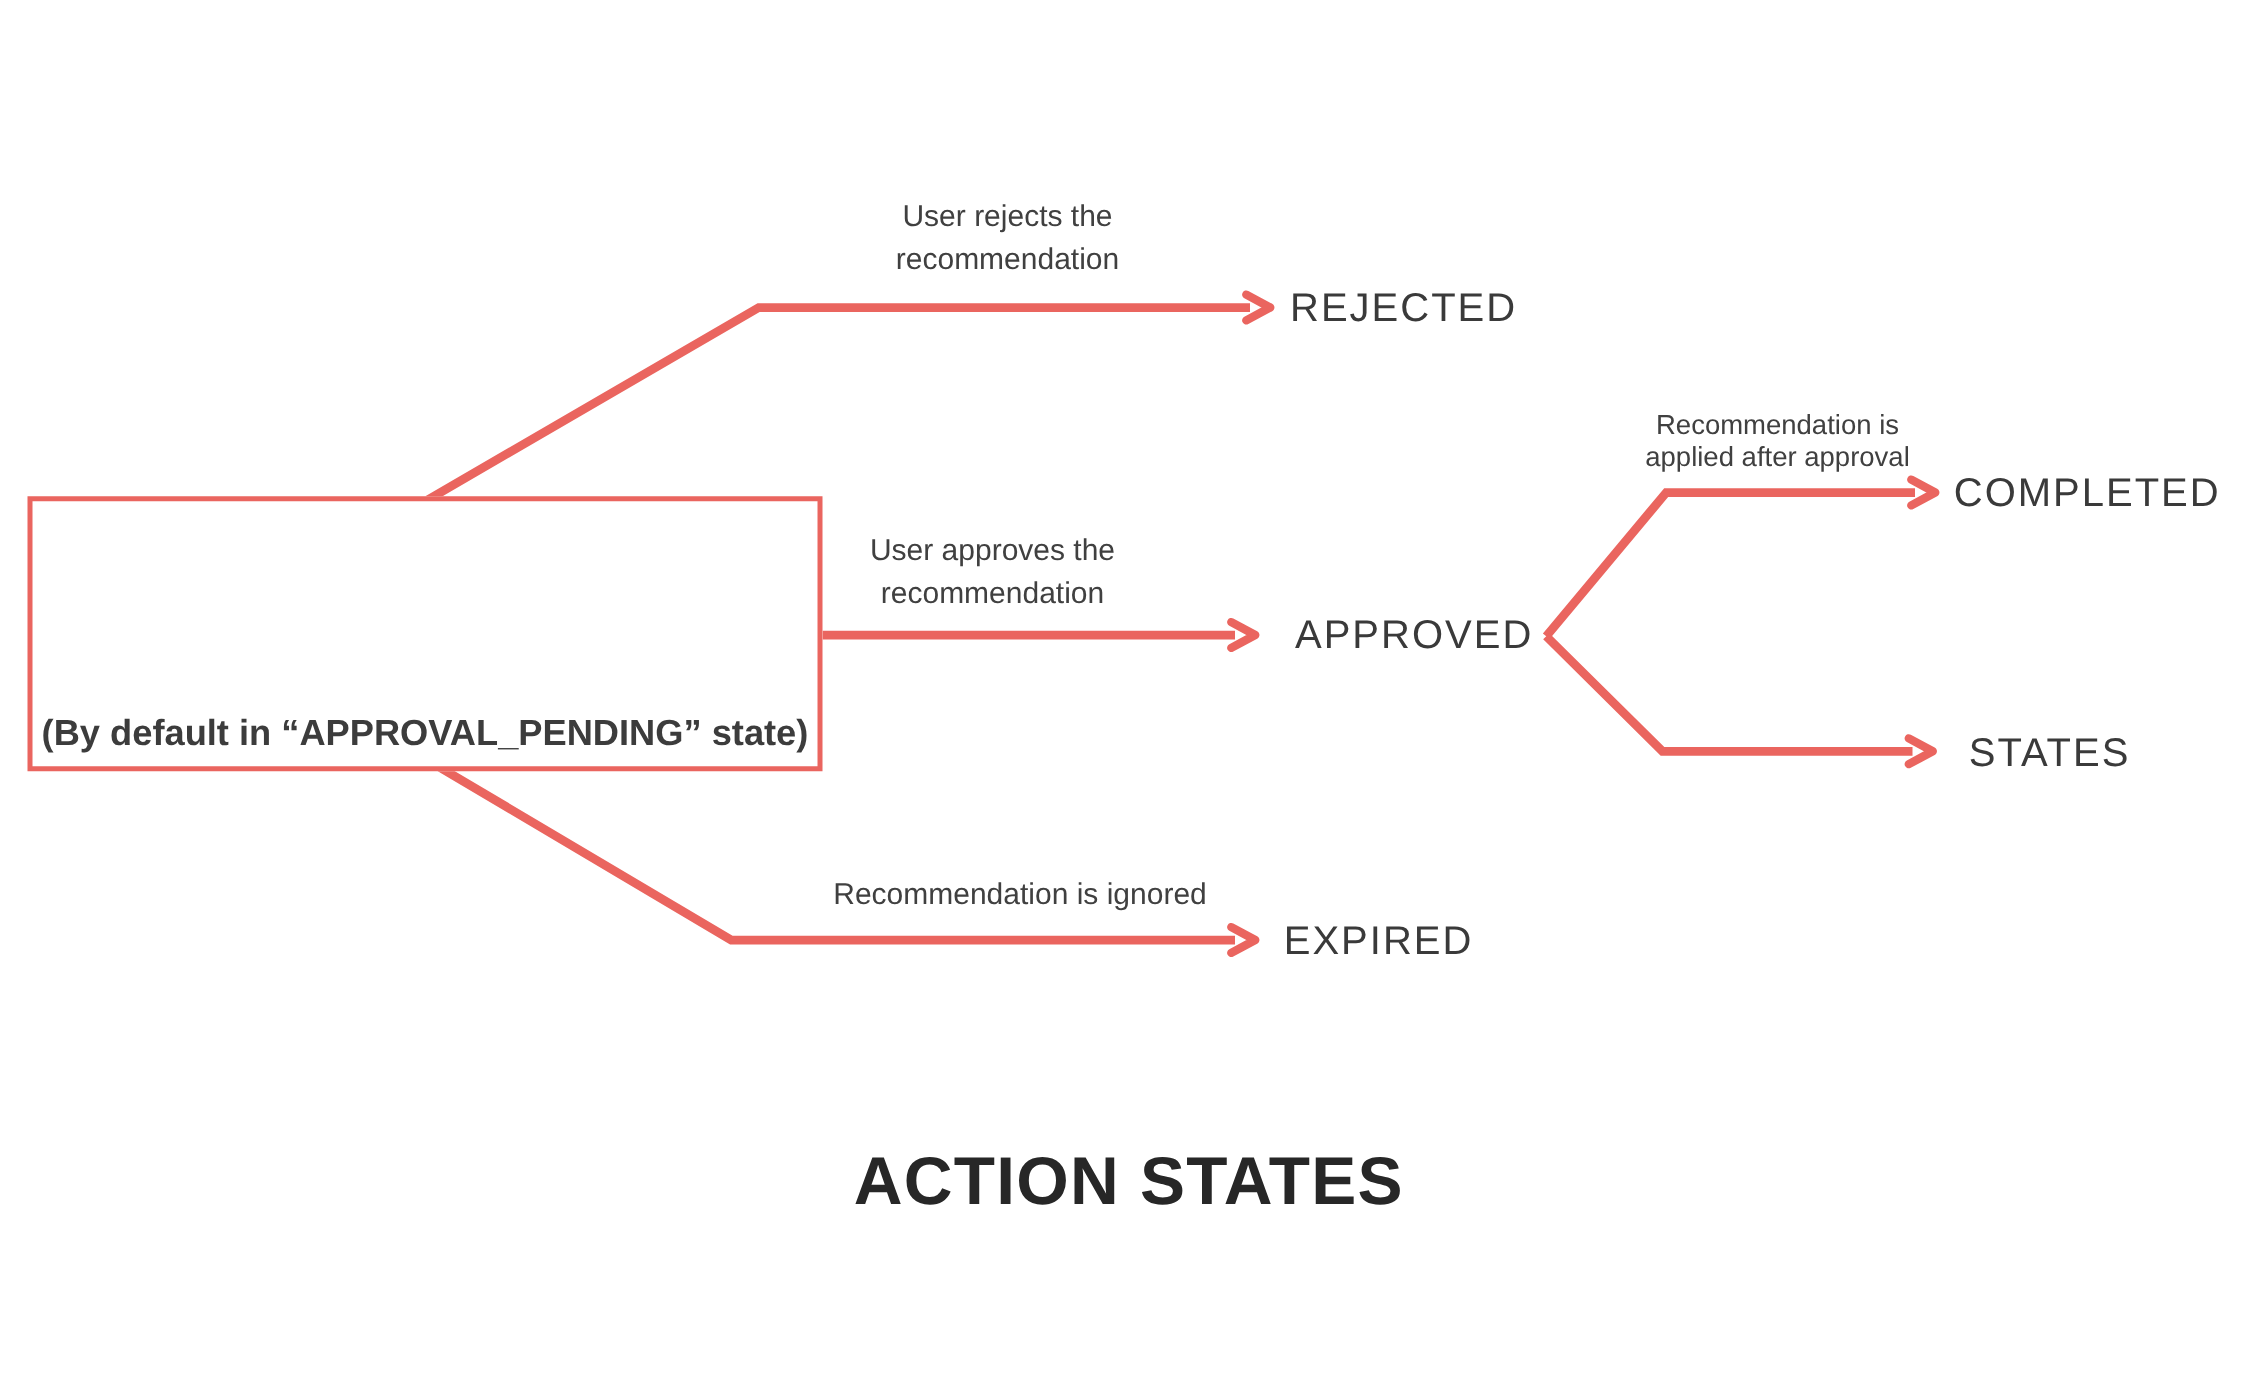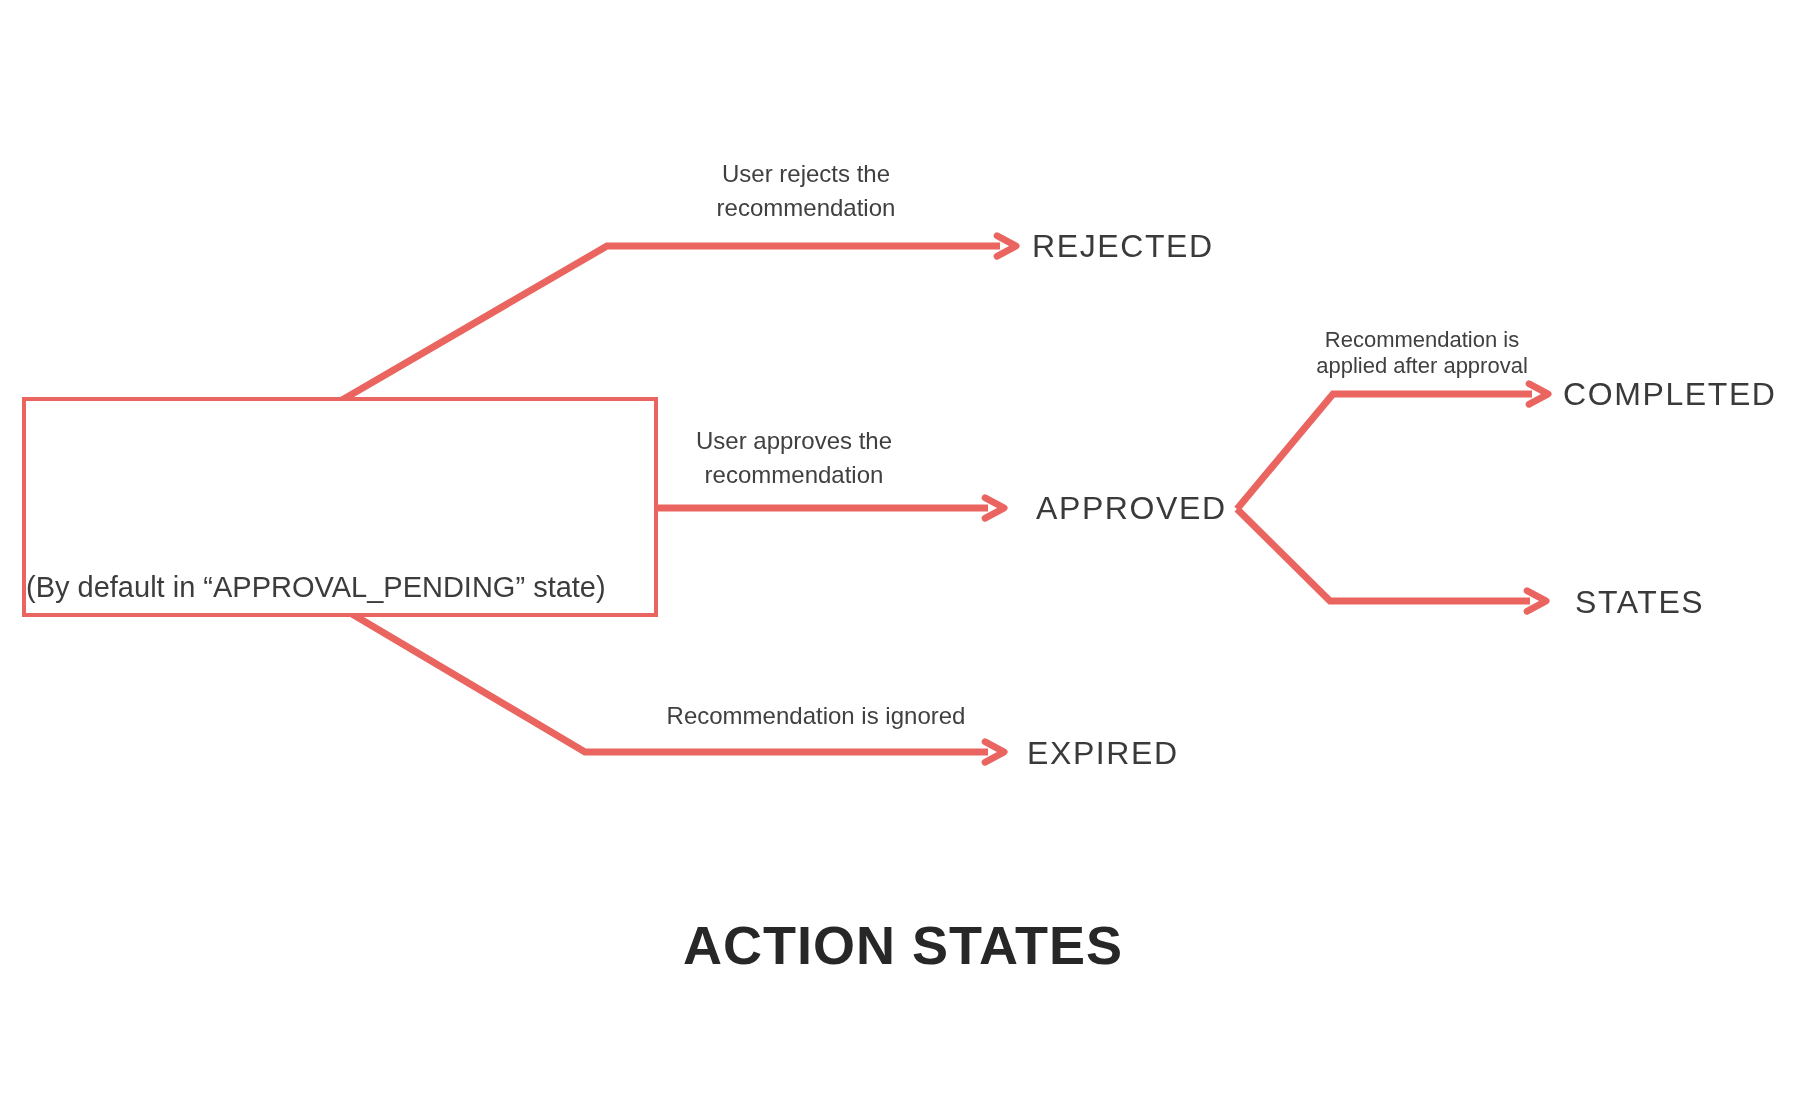--- a/index.html
+++ b/index.html
@@ -27,22 +27,22 @@
   .box-title{
     position:absolute;top:26px;left:0;right:0;
     text-align:center;
     font-size:36px;font-weight:700;line-height:50px;
     color:var(--heading);
     white-space:pre-line;
     letter-spacing:0.2px;
   }
   .box-subtitle{
     position:absolute;top:169px;left:0;right:0;
-    text-align:left;
-    font-size:29px;font-weight:400;line-height:34px;
+    text-align:center;
+    font-size:29px;font-weight:700;line-height:34px;
     color:#3c3c3c;
   }
 
   .state{
     position:absolute;
     transform:translateY(-50%);
     font-size:32px;font-weight:400;
     letter-spacing:1.6px;
     color:var(--state);
     white-space:nowrap;

